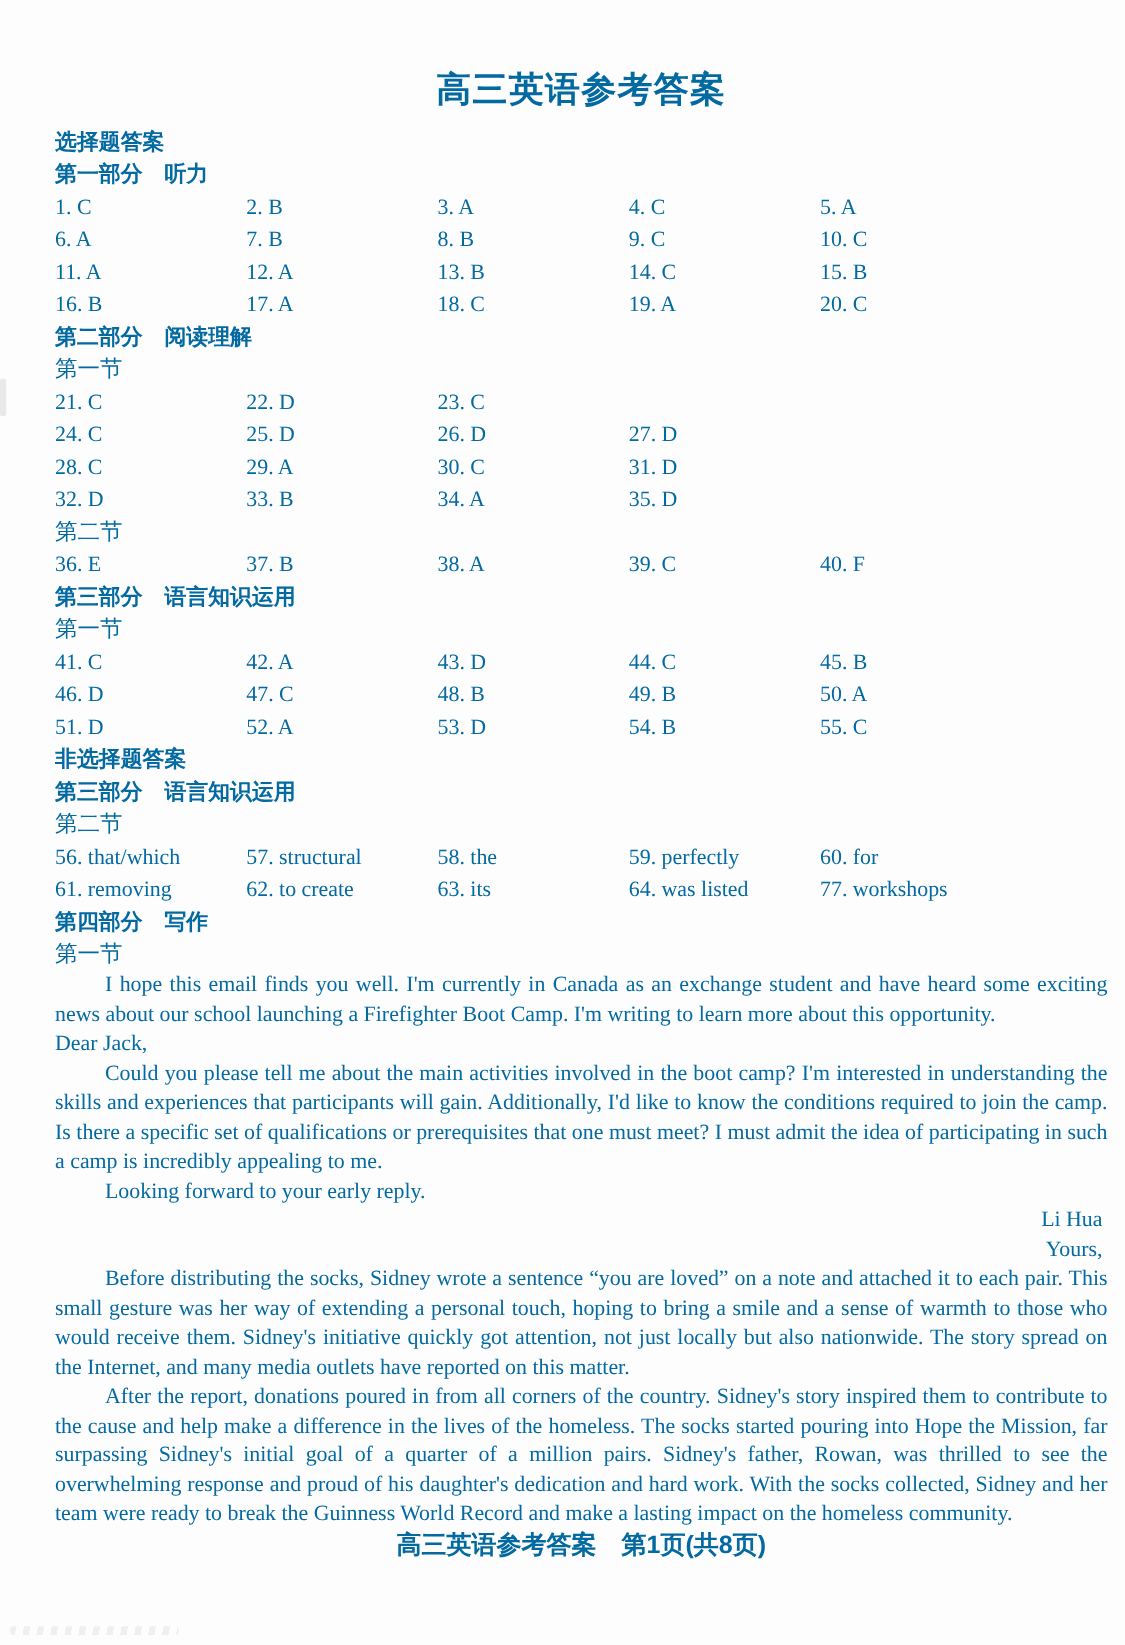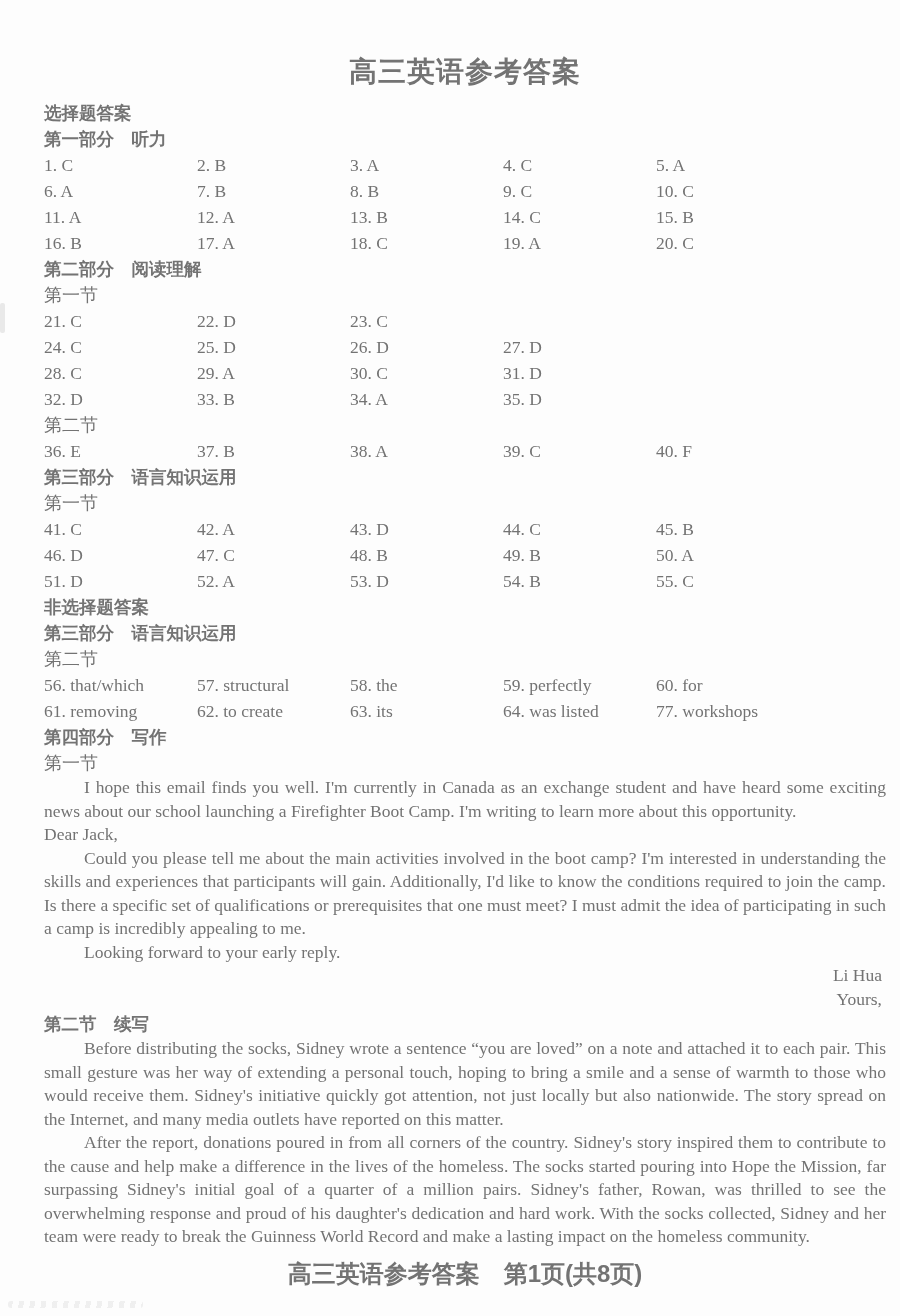--- a/index.html
+++ b/index.html
@@ -5,21 +5,21 @@
   html, body {
     margin: 0;
     padding: 0;
     background: #ffffff;
   }
   .page {
     position: relative;
     width: 900px;
     height: 1316px;
     background: #fdfdfd;
-    color: #737373;
+    color: #0369a1;
     font-family: "Liberation Serif", serif;
     overflow: hidden;
   }
   .content {
     padding: 54px 14px 0 44px;
   }
   .doc-title {
     margin: 0 0 10px 0;
     text-align: center;
     font-family: "Liberation Sans", sans-serif;
@@ -67,25 +67,25 @@
   .sign-line {
     margin: 0;
     font-size: 17.5px;
     line-height: 23.5px;
     text-align: right;
     padding-right: 4px;
   }
   .italic {
   }
   .footer {
-    margin-top: 13px;
+    margin-top: 1px;
     text-align: center;
     font-family: "Liberation Sans", sans-serif;
     font-weight: bold;
-    font-size: 24px;
+    font-size: 20px;
     line-height: 24px;
     white-space: pre;
   }
   .scan-smudge {
     position: absolute;
     left: 8px;
     bottom: 8px;
     width: 135px;
     height: 7px;
     background: repeating-linear-gradient(100deg, #ececec 0 5px, transparent 5px 11px);
@@ -237,21 +237,20 @@
 
     <div>
       <p class="body-para indent">I hope this email finds you well. I'm currently in Canada as an exchange student and have heard some exciting news about our school launching a Firefighter Boot Camp. I'm writing to learn more about this opportunity.</p>
       <p class="body-para no-just">Dear Jack,</p>
       <p class="body-para indent">Could you please tell me about the main activities involved in the boot camp? I'm interested in understanding the skills and experiences that participants will gain. Additionally, I'd like to know the conditions required to join the camp. Is there a specific set of qualifications or prerequisites that one must meet? I must admit the idea of participating in such a camp is incredibly appealing to me.</p>
       <p class="body-para indent no-just">Looking forward to your early reply.</p>
       <p class="sign-line">Li Hua</p>
       <p class="sign-line">Yours,</p>
     </div>
 
-    <div class="cn-heading">第二节　续写</div>
 
     <div>
       <p class="body-para indent"><span class="italic">Before distributing the socks, Sidney wrote a sentence “you are loved” on a note and attached it to each pair.</span><span> This small gesture was her way of extending a personal touch, hoping to bring a smile and a sense of warmth to those who would receive them. Sidney's initiative quickly got attention, not just locally but also nationwide. The story spread on the Internet, and many media outlets have reported on this matter.</span></p>
       <p class="body-para indent"><span class="italic">After the report, donations poured in from all corners of the country.</span><span> Sidney's story inspired them to contribute to the cause and help make a difference in the lives of the homeless. The socks started pouring into Hope the Mission, far surpassing Sidney's initial goal of a quarter of a million pairs. Sidney's father, Rowan, was thrilled to see the overwhelming response and proud of his daughter's dedication and hard work. With the socks collected, Sidney and her team were ready to break the Guinness World Record and make a lasting impact on the homeless community.</span></p>
     </div>
 
     <div class="footer">高三英语参考答案　第1页(共8页)</div>
   </div>
 
   <div class="scan-smudge"></div>

